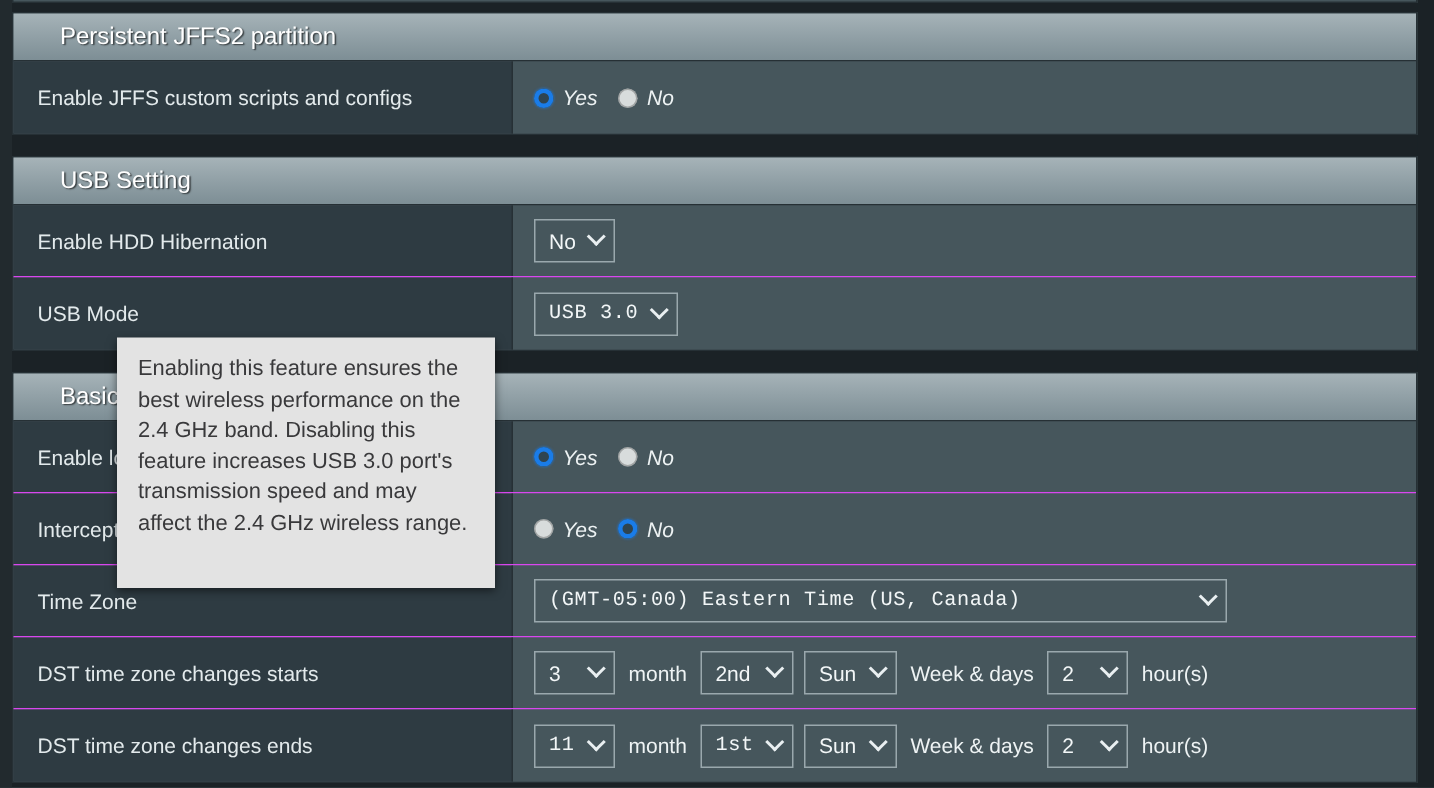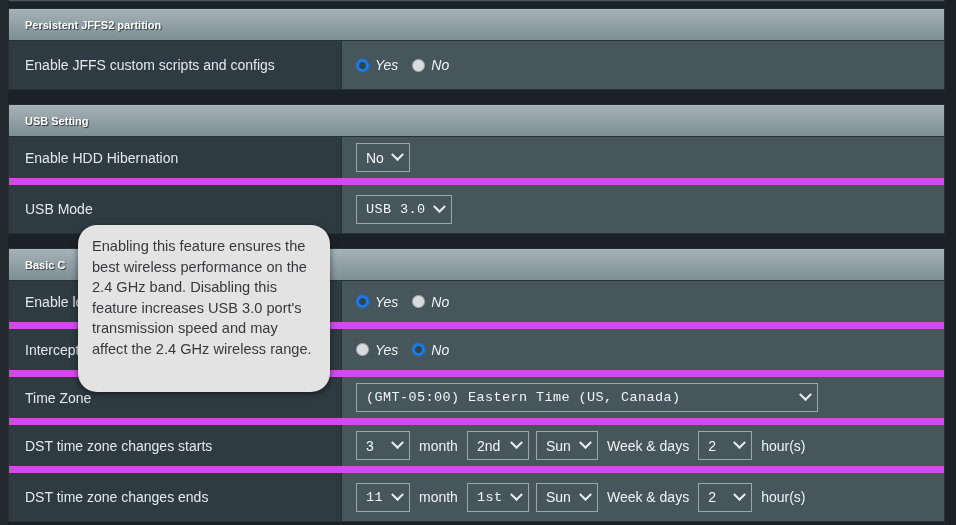--- a/index.html
+++ b/index.html
@@ -46,35 +46,35 @@
     left: 8px;
     width: 937px;
     background: #46565c;
     border: 1px solid #263035;
   }
 
   
   .section-title {
     height: 32px;
     line-height: 32px;
-    padding-left: 16px;
-    font-size: 11px;
-    font-weight: bold;
+    padding-left: 31px;
+    font-size: 16px;
+    font-weight: normal;
     color: #ffffff;
     text-shadow: 1px 1px 1px rgba(0,0,0,.65);
     background: linear-gradient(to bottom, #a6b3b8 0%, #93a2a8 45%, #7d8e95 100%);
     border-bottom: 1px solid #263035;
   }
 
   
   .row {
     display: flex;
     align-items: stretch;
     min-height: 48px;
-    border-bottom: 7px solid #d946ef;
+    border-bottom: 1px solid #d946ef;
   }
   .row:last-child { border-bottom: none; }
 
   .row .label {
     width: 333px;
     flex: 0 0 333px;
     background: #2e3b42;
     display: flex;
     align-items: center;
     padding-left: 16px;
@@ -141,21 +141,21 @@
   .inline-txt { font-size: 14px; color: #eef3f4; padding: 0 2px; }
 
   
   .tooltip {
     position: absolute;
     left: 78px;
     top: 225px;
     width: 252px;
     height: 167px;
     background: #e3e3e3;
-    border-radius: 19px;
+    border-radius: 0;
     box-shadow: 0 2px 6px rgba(0,0,0,.55);
     padding: 11px 14px 10px 14px;
     color: #39393b;
     font-size: 14.6px;
     line-height: 20.6px;
     z-index: 50;
   }
 </style>
 </head>
 <body>

